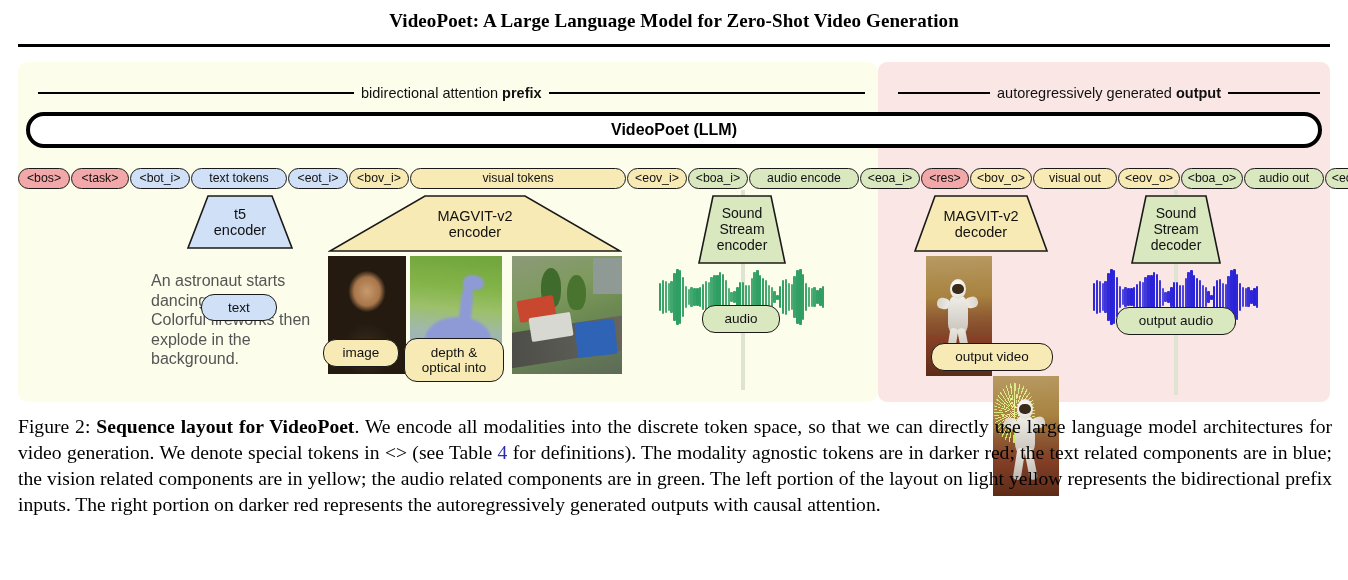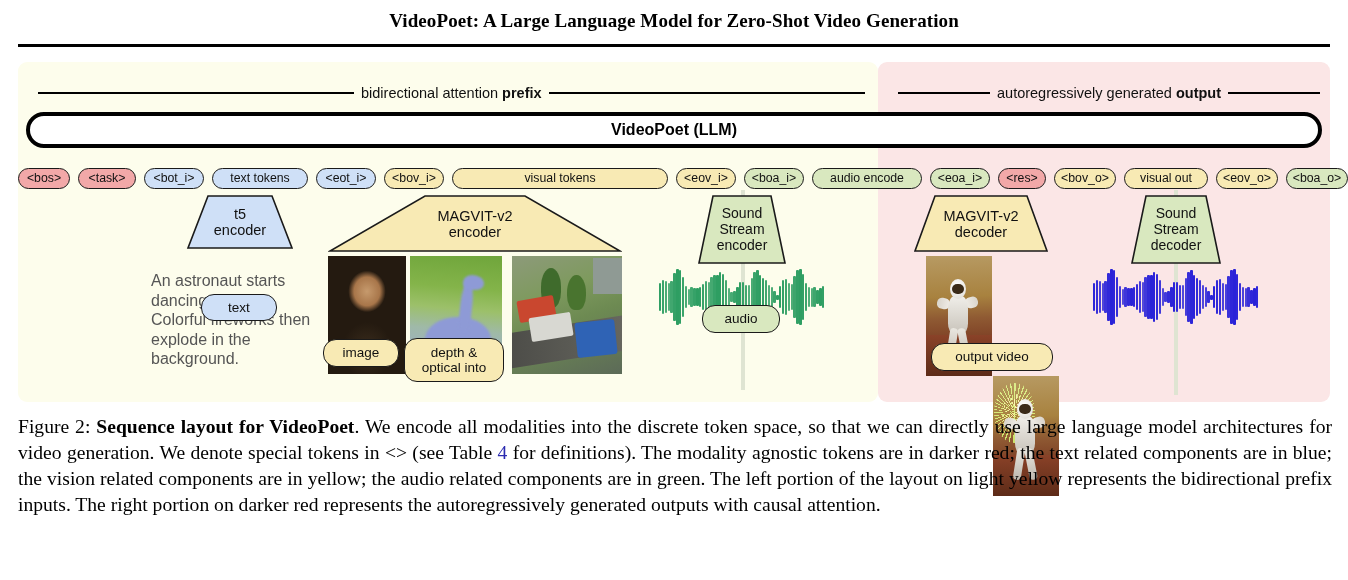--- a/index.html
+++ b/index.html
@@ -33,21 +33,21 @@
   #sec-output .rule-r{width:92px;}
 
   
   .llm-box{position:absolute;left:8px;top:50px;width:1296px;height:36px;
            background:#fff;border:4.5px solid #000;border-radius:18px;
            display:flex;align-items:center;justify-content:center;
            font-size:16px;font-weight:bold;color:#000;box-sizing:border-box;}
 
   
   .token-row{position:absolute;left:0;top:104px;width:1312px;height:24px;
-             display:flex;align-items:center;gap:8px;}
+             display:flex;align-items:center;gap:1px;}
   .tok{height:21px;border:1.3px solid #1a1a1a;border-radius:11px;
        display:flex;align-items:center;justify-content:center;
        font-size:12.3px;color:#111;box-sizing:border-box;white-space:nowrap;padding:0 5px;}
   .tok.red{background:#f2a8a8;}
   .tok.blue{background:#cfe0f7;}
   .tok.yellow{background:#f8eab4;}
   .tok.green{background:#d9e8bf;}
 
   
   .trap{position:absolute;display:flex;flex-direction:column;align-items:center;
@@ -448,18 +448,21 @@
       <i style="height:56.1px;background:#2a22d8;opacity:1.00"></i>
       <i style="height:46.2px;background:#2a22d8;opacity:0.98"></i>
       <i style="height:28.9px;background:#2a22d8;opacity:0.92"></i>
       <i style="height:19.6px;background:#2a22d8;opacity:0.84"></i>
       <i style="height:19.0px;background:#2a22d8;opacity:0.84"></i>
       <i style="height:19.3px;background:#2a22d8;opacity:0.92"></i>
       <i style="height:14.8px;background:#2a22d8;opacity:0.98"></i>
       <i style="height:17.3px;background:#2a22d8;opacity:1.00"></i>
       <i style="height:22.2px;background:#2a22d8;opacity:0.98"></i>
     </div>
+  <div class="pill green" style="left:1098px;top:245px;width:120px;height:28px;">
+    <span>output audio</span>
+  </div>
 
 </div>
 
 <div class="caption">
   <span>Figure 2: </span><b>Sequence layout for VideoPoet</b><span>. We encode all modalities into the discrete token space, so that we can directly use large language model architectures for video generation. We denote special tokens in &lt;&gt; (see Table </span><span class="lnk">4</span><span> for definitions). The modality agnostic tokens are in darker red; the text related components are in blue; the vision related components are in yellow; the audio related components are in green. The left portion of the layout on light yellow represents the bidirectional prefix inputs. The right portion on darker red represents the autoregressively generated outputs with causal attention.</span>
 </div>
 
 </body></html>

